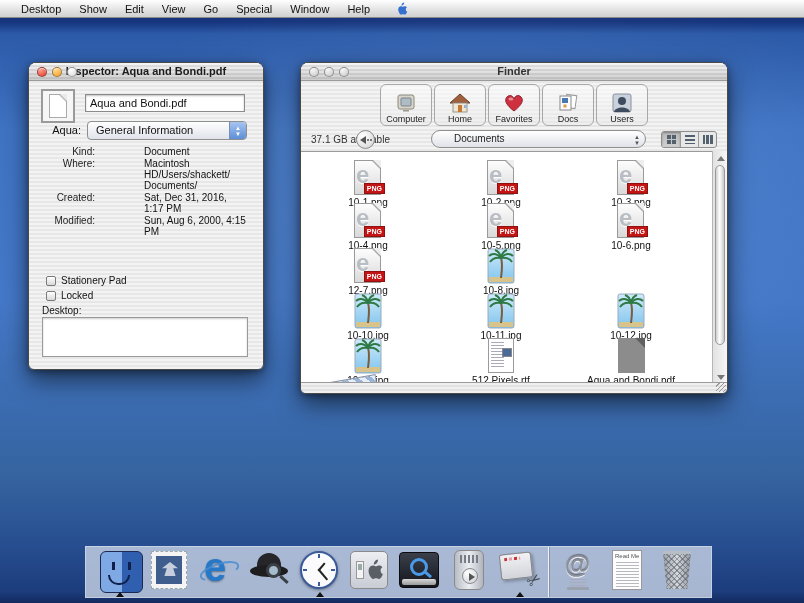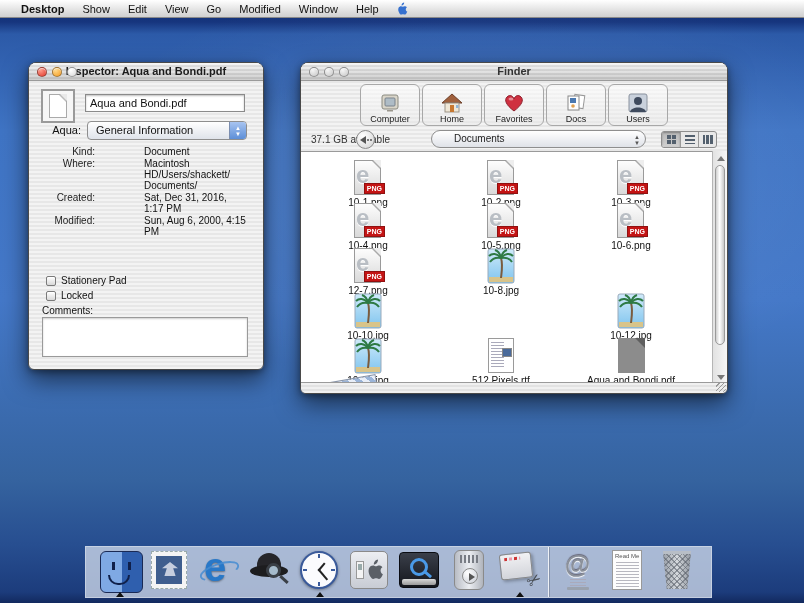--- a/index.html
+++ b/index.html
@@ -10,21 +10,21 @@
       radial-gradient(ellipse 600px 300px at 60% 30%, rgba(255,255,255,0.10), rgba(255,255,255,0) 70%),
       linear-gradient(180deg,#0e2a6e 0px,#16357e 22px,#2c5aa8 34px,#3f74c4 130px,#4478c8 300px,#35639f 480px,#274e90 545px,#1c3c7c 592px,#12295e 100%);
     position:relative;
   }
 
   
   .menubar { position:absolute; top:0; left:0; right:0; height:18px;
     background:linear-gradient(180deg,#ffffff,#e2e2e2 60%,#d0d0d0);
     border-bottom:1px solid #8a8a8a; display:flex; align-items:center; font-size:11px; color:#111; }
   .menubar .mi { padding:0 9px; line-height:18px; }
-  .menubar .mi.b { font-weight:bold; margin-left:12px; }
+  .menubar .mi.b { font-weight:normal; margin-left:12px; }
   .apple { position:absolute; left:394px; top:2px; width:14px; height:14px; }
 
   
   .win { position:absolute; border:1px solid #4a4a4a; border-radius:8px 8px 6px 6px;
     box-shadow:0 10px 24px rgba(0,0,0,0.55), 0 2px 6px rgba(0,0,0,0.35);
     background:repeating-linear-gradient(180deg,#f3f3f3 0 2px,#e7e7e7 2px 4px); }
   .tbar { height:18px; border-radius:7px 7px 0 0; position:relative;
     background:linear-gradient(180deg,#fdfdfd,#d3d3d3),repeating-linear-gradient(180deg,#f8f8f8 0 2px,#e4e4e4 2px 4px);
     background-blend-mode:multiply; border-bottom:1px solid #9a9a9a;
     text-align:center; font-size:11px; font-weight:bold; color:#1c1c1c; line-height:17px; }
@@ -66,21 +66,21 @@
     box-shadow:inset 0 1px 1px #fff; border-radius:2px; }
   .cmtlbl { position:absolute; left:13px; top:242px; font-size:10px; color:#111; }
   .cmtbox { position:absolute; left:13px; top:254px; width:206px; height:40px; background:#fff;
     border:1px solid #9a9a9a; box-shadow:inset 0 1px 2px rgba(0,0,0,0.2); }
 
   
   #finder { left:300px; top:62px; width:428px; height:332px; }
   #finder .tbar { color:#333; }
   .toolbar { position:absolute; left:0; top:18px; width:100%; height:48px;
     display:flex; justify-content:center; align-items:center; gap:2px; }
-  .tbtn { width:60px; height:42px; border:1px solid #a8a8a8; border-radius:6px;
+  .tbtn { width:52px; height:42px; border:1px solid #a8a8a8; border-radius:6px;
     background:linear-gradient(180deg,rgba(255,255,255,0.6),rgba(230,230,230,0.4));
     display:flex; flex-direction:column; align-items:center; justify-content:flex-end;
     font-size:9px; color:#222; padding-bottom:1px; }
   .tbtn svg { width:22px; height:20px; margin-bottom:1px; }
   .statusrow { position:absolute; left:0; top:66px; width:100%; height:22px; font-size:10px; color:#333; }
   .avail { position:absolute; left:10px; top:5px; }
   .backbtn { position:absolute; left:55px; top:1px; width:19px; height:19px; border-radius:50%;
     border:1px solid #8a8a8a; background:radial-gradient(circle at 35% 30%,#fff,#d2d2d2);
     display:flex; align-items:center; justify-content:center; gap:1px; }
   .backbtn .arr { width:0; height:0; border-style:solid; border-width:4px 6px 4px 0; border-color:transparent #555 transparent transparent; }
@@ -230,21 +230,21 @@
     </linearGradient>
   </defs>
 </svg>
 
 <div class="menubar">
   <span class="mi b">Desktop</span>
   <span class="mi">Show</span>
   <span class="mi">Edit</span>
   <span class="mi">View</span>
   <span class="mi">Go</span>
-  <span class="mi">Modified</span>
+  <span class="mi">Special</span>
   <span class="mi">Window</span>
   <span class="mi">Help</span>
   <svg class="apple" viewBox="0 0 18 20">
     <path fill="#3570cf" d="M12.6 3.6c.6-.8 1-1.9.9-3-1 .1-2.1.7-2.8 1.5-.6.7-1.1 1.8-.9 2.9 1.1 0 2.2-.6 2.8-1.4zM15.8 10.6c0-2 1.6-3 1.7-3-1-1.4-2.4-1.6-2.9-1.6-1.2-.1-2.4.7-3 .7-.6 0-1.6-.7-2.6-.7-1.3 0-2.6.8-3.3 2-1.4 2.4-.4 6 1 8 .7 1 1.5 2.1 2.5 2 1 0 1.4-.6 2.6-.6 1.2 0 1.5.6 2.6.6 1.1 0 1.8-1 2.4-2 .8-1.1 1.1-2.2 1.1-2.3 0 0-2.1-.8-2.1-3.1z"></path>
   </svg>
 </div>
 
 <div class="win" id="inspector">
   <div class="tbar">
     <div class="lights">
@@ -291,21 +291,21 @@
     <div class="chk">
       <span class="box"></span>
       <span>Stationery Pad</span>
     </div>
     <div class="chk">
       <span class="box"></span>
       <span>Locked</span>
     </div>
   </div>
 
-  <div class="cmtlbl">Comments:</div>
+  <div class="cmtlbl">Desktop:</div>
   <div class="cmtbox"></div>
 </div>
 
 <div class="win" id="finder">
   <div class="tbar">
     <div class="lights">
       <span class="lt gray"></span>
       <span class="lt gray"></span>
       <span class="lt gray"></span>
     </div>
@@ -475,20 +475,36 @@
               <path d="M18 10 C14 5 9 5 6 8"></path>
               <path d="M18 10 C22 5 27 5 30 8"></path>
               <path d="M18 10 C13 9 9 11 7 14"></path>
               <path d="M18 10 C23 9 27 11 29 14"></path>
               <path d="M18 10 C17 5 15 3 12 2"></path>
               <path d="M18 10 C19 5 21 3 24 2"></path>
             </g>
           </svg></div>
       <div class="lbl">10-10.jpg</div>
     </div>
+    <div class="cell c2 r4">
+      <div class="fi"><svg class="palm" viewBox="0 0 36 36">
+            <rect x="5" y="1" width="26" height="34" rx="2" fill="url(#sky)" stroke="#9ab"></rect>
+            <rect x="6" y="29" width="24" height="5" fill="#d8c48a"></rect>
+            <path d="M18 30 C19 22 20 16 18 10" stroke="#7a5c3e" stroke-width="2" fill="none"></path>
+            <g stroke="#2e7a44" stroke-width="2" fill="none">
+              <path d="M18 10 C14 5 9 5 6 8"></path>
+              <path d="M18 10 C22 5 27 5 30 8"></path>
+              <path d="M18 10 C13 9 9 11 7 14"></path>
+              <path d="M18 10 C23 9 27 11 29 14"></path>
+              <path d="M18 10 C17 5 15 3 12 2"></path>
+              <path d="M18 10 C19 5 21 3 24 2"></path>
+            </g>
+          </svg></div>
+      <div class="lbl">10-11.jpg</div>
+    </div>
     <div class="cell c3 r4">
       <div class="fi"><svg class="palm" viewBox="0 0 36 36">
             <rect x="5" y="1" width="26" height="34" rx="2" fill="url(#sky)" stroke="#9ab"></rect>
             <rect x="6" y="29" width="24" height="5" fill="#d8c48a"></rect>
             <path d="M18 30 C19 22 20 16 18 10" stroke="#7a5c3e" stroke-width="2" fill="none"></path>
             <g stroke="#2e7a44" stroke-width="2" fill="none">
               <path d="M18 10 C14 5 9 5 6 8"></path>
               <path d="M18 10 C22 5 27 5 30 8"></path>
               <path d="M18 10 C13 9 9 11 7 14"></path>
               <path d="M18 10 C23 9 27 11 29 14"></path>

